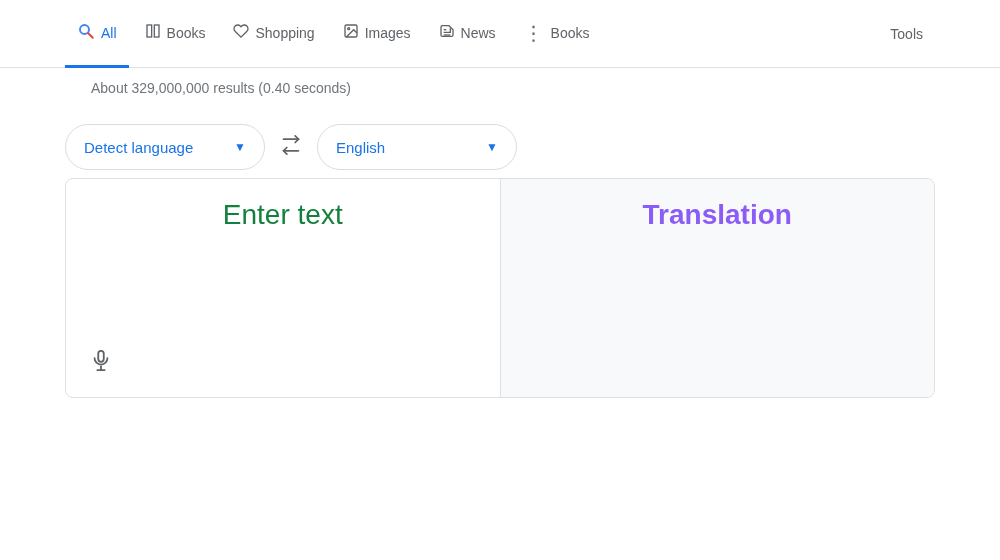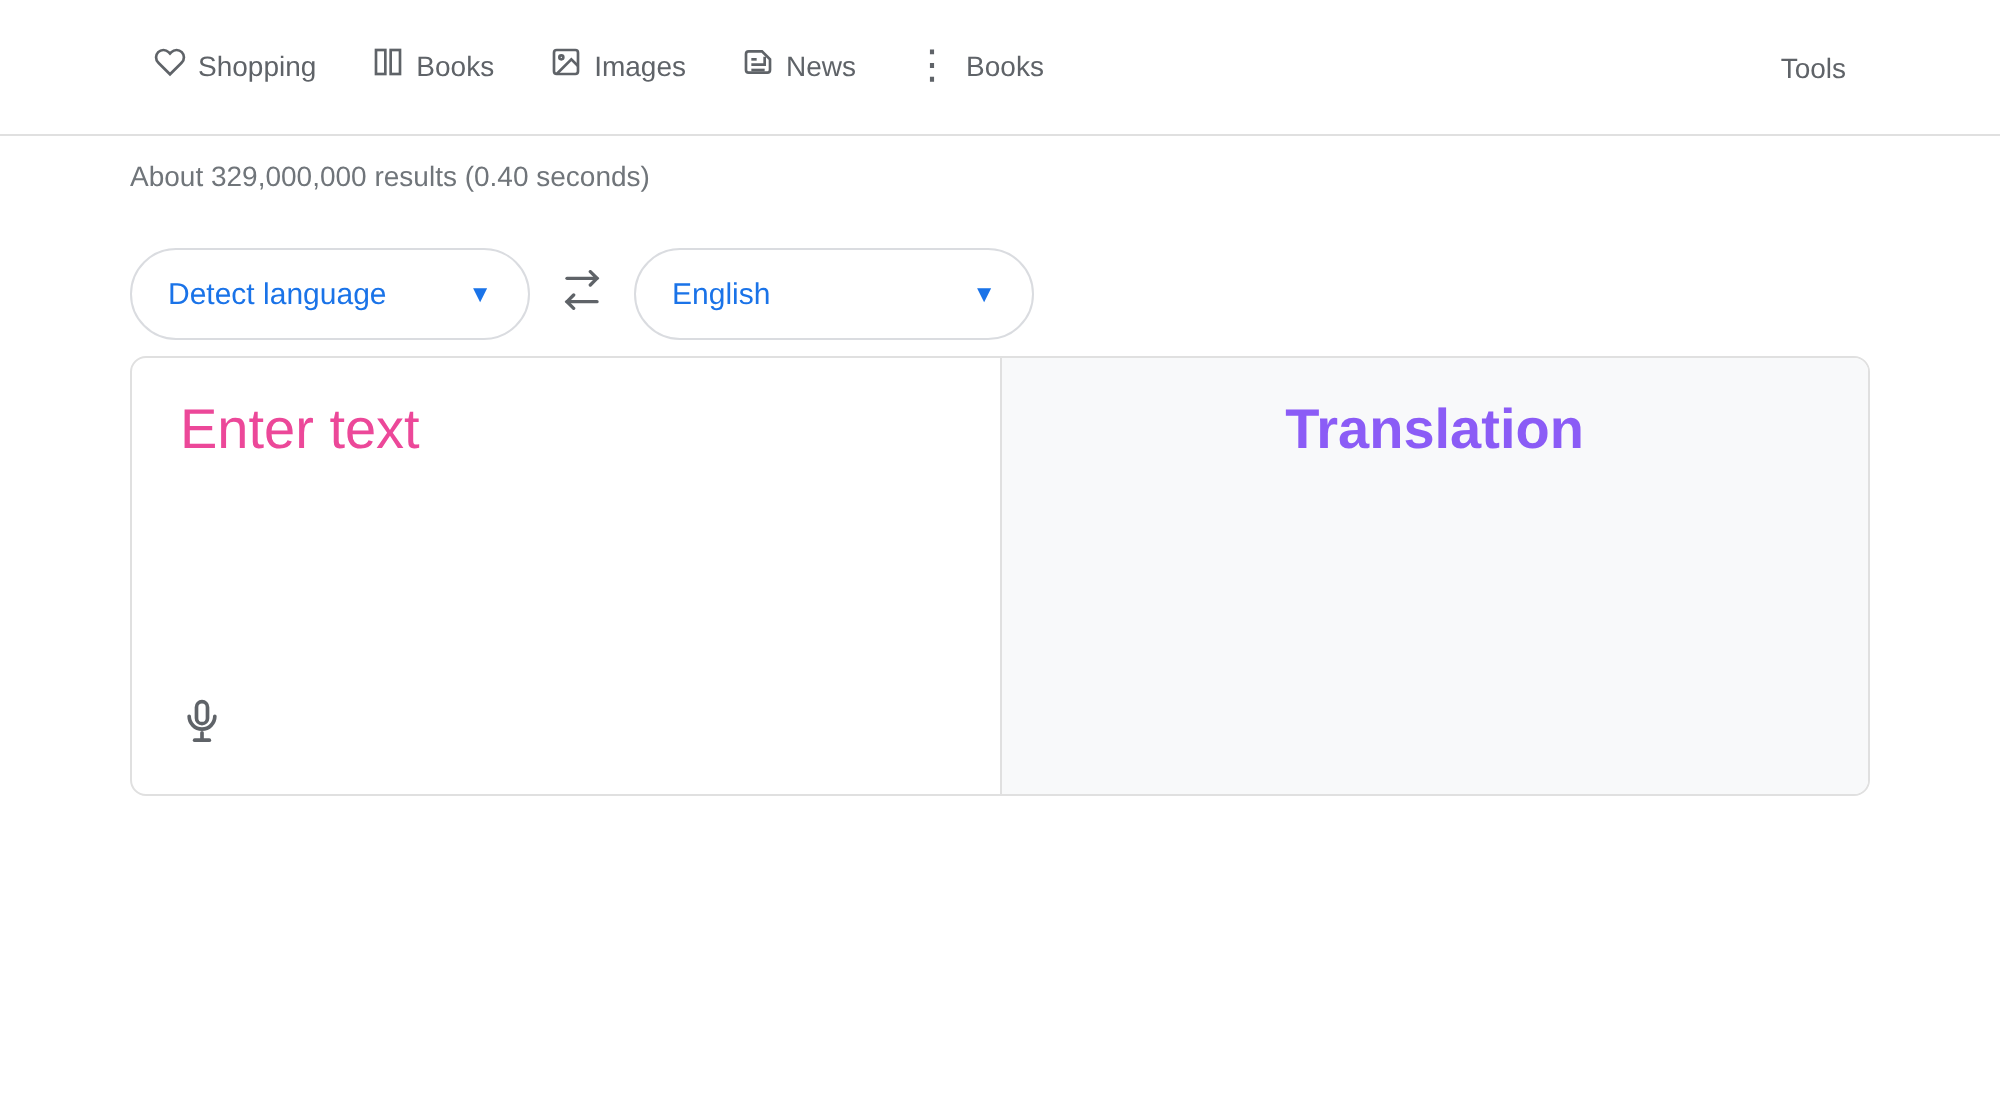--- a/index.html
+++ b/index.html
@@ -53,21 +53,21 @@
     }
 
     .tools-btn {
       font-size: 14px;
       color: #5f6368;
       cursor: pointer;
       padding: 8px 12px;
     }
 
     .results-info {
-      padding: 12px 65px;
+      padding: 12px 91px;
       font-size: 14px;
       color: #70757a;
     }
 
     .translate-widget {
       margin: 16px 65px 0 65px;
     }
 
     .translate-header {
       display: flex;
@@ -125,22 +125,23 @@
       flex: 1;
       padding: 20px 24px;
       position: relative;
       border-right: 1px solid #e0e0e0;
       display: flex;
       flex-direction: column;
     }
 
     .input-placeholder {
       font-size: 28px;
-      color: #ec4899;
+      color: #15803d;
       font-weight: 400;
+      text-align: center;
     }
 
     .mic-icon {
       position: absolute;
       bottom: 20px;
       left: 24px;
       color: #5f6368;
       font-size: 22px;
       cursor: pointer;
     }
@@ -186,38 +187,47 @@
       font-size: 13px;
       color: #5f6368;
     }
   </style>
 </head>
 <body>
 
 <div class="top-bar">
   <div class="nav-tabs">
 
-
-    <a class="nav-tab">
-      <span>
-        <svg width="16" height="16" viewBox="0 0 24 24" fill="none" stroke="#5f6368" stroke-width="2">
-          <path d="M20.84 4.61a5.5 5.5 0 0 0-7.78 0L12 5.67l-1.06-1.06a5.5 5.5 0 0 0-7.78 7.78l1.06 1.06L12 21.23l7.78-7.78 1.06-1.06a5.5 5.5 0 0 0 0-7.78z"></path>
-        </svg>
-      </span>
-      <span>Shopping</span>
+    <a class="nav-tab active">
+      <span>
+        <svg width="18" height="18" viewBox="0 0 24 24" fill="none">
+          <circle cx="10" cy="10" r="6" stroke="#4285F4" stroke-width="2.5"></circle>
+          <line x1="15" y1="15" x2="21" y2="21" stroke="#EA4335" stroke-width="2.5" stroke-linecap="round"></line>
+        </svg>
+      </span>
+      <span>All</span>
     </a>
 
     <a class="nav-tab">
       <span>
         <svg width="16" height="16" viewBox="0 0 24 24" fill="none" stroke="#5f6368" stroke-width="2">
           <rect x="3" y="3" width="7" height="18"></rect>
           <rect x="14" y="3" width="7" height="18"></rect>
         </svg>
       </span>
       <span>Books</span>
+    </a>
+
+    <a class="nav-tab">
+      <span>
+        <svg width="16" height="16" viewBox="0 0 24 24" fill="none" stroke="#5f6368" stroke-width="2">
+          <path d="M20.84 4.61a5.5 5.5 0 0 0-7.78 0L12 5.67l-1.06-1.06a5.5 5.5 0 0 0-7.78 7.78l1.06 1.06L12 21.23l7.78-7.78 1.06-1.06a5.5 5.5 0 0 0 0-7.78z"></path>
+        </svg>
+      </span>
+      <span>Shopping</span>
     </a>
 
     <a class="nav-tab">
       <span>
         <svg width="16" height="16" viewBox="0 0 24 24" fill="none" stroke="#5f6368" stroke-width="2">
           <rect x="3" y="3" width="18" height="18" rx="2"></rect>
           <circle cx="8.5" cy="8.5" r="1.5"></circle>
           <polyline points="21,15 16,10 5,21"></polyline>
         </svg>
       </span>

